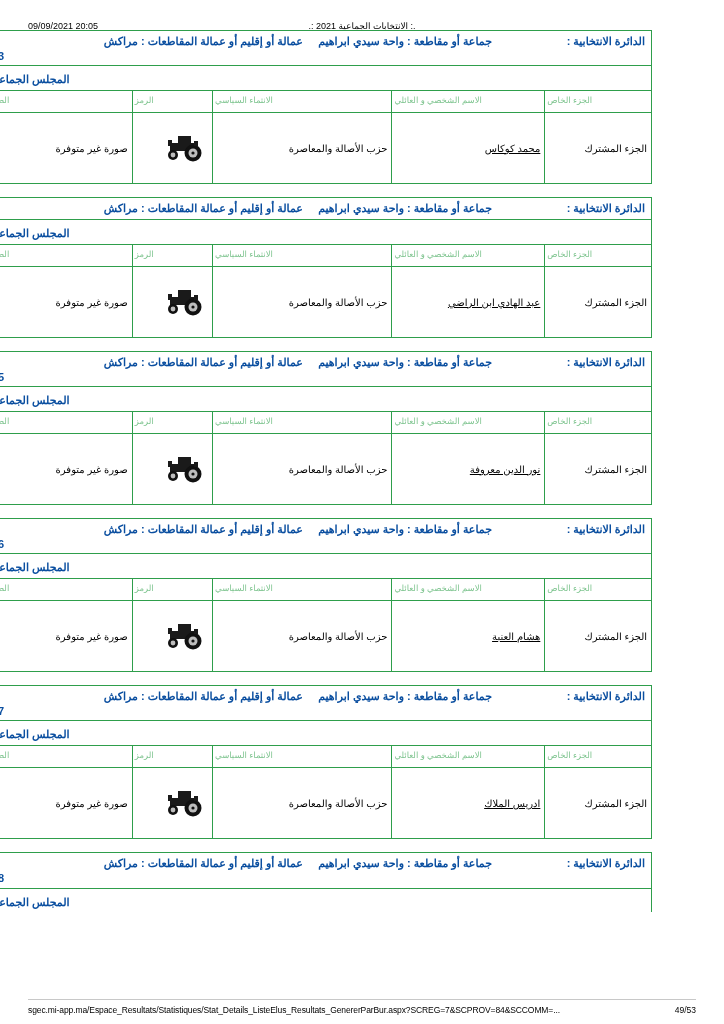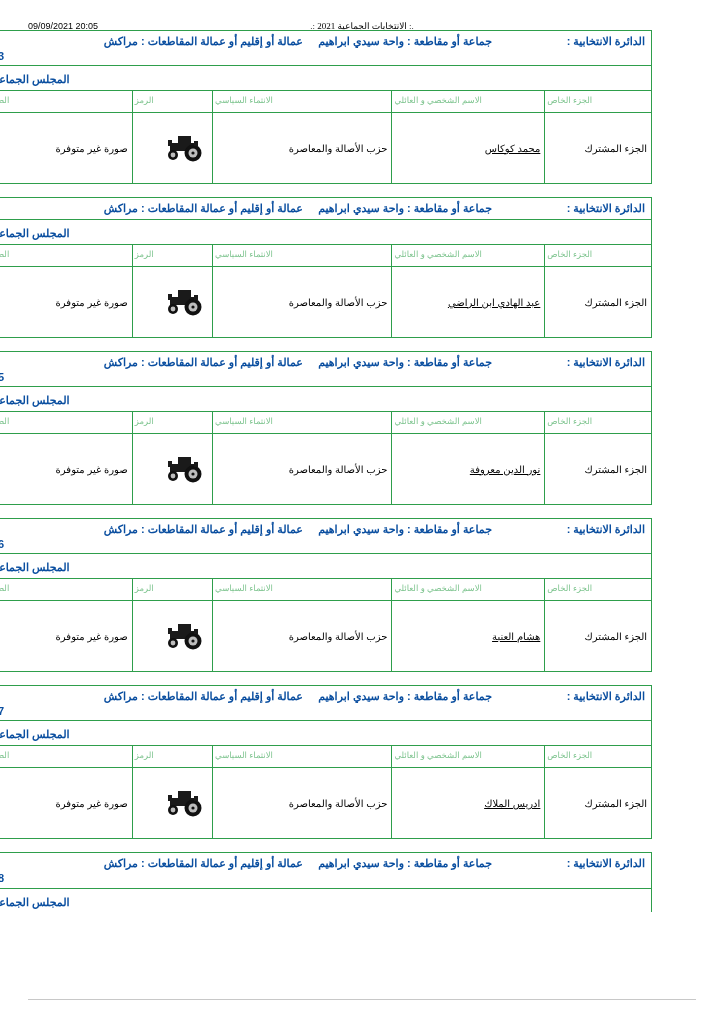--- a/index.html
+++ b/index.html
@@ -40,21 +40,20 @@
     white-space: nowrap;
   }
   .hdr-title {
     position: absolute;
     left: 0;
     top: 0;
     width: 724px;
     text-align: center;
     font-size: 9px;
     white-space: nowrap;
-    font-family: Liberation Serif, serif;
   }
   
   .page-footer {
     position: absolute;
     bottom: 9px;
     left: 0;
     width: 724px;
     font-size: 8.5px;
     color: #000;
     direction: ltr;
@@ -466,14 +465,20 @@
         </div>
       </div>
       <div class="council-row">
         <span class="council-label">المجلس الجماعي</span>
       </div>
     </div>
 
   </div>
 
   <div class="footer-rule"></div>
+  <div class="page-footer">
+    <div class="footer-inner">
+      <span class="footer-url">sgec.mi-app.ma/Espace_Resultats/Statistiques/Stat_Details_ListeElus_Resultats_GenererParBur.aspx?SCREG=7&amp;SCPROV=84&amp;SCCOMM=...</span>
+      <span class="footer-page">49/53</span>
+    </div>
+  </div>
 
 </div>
 
 </body></html>

